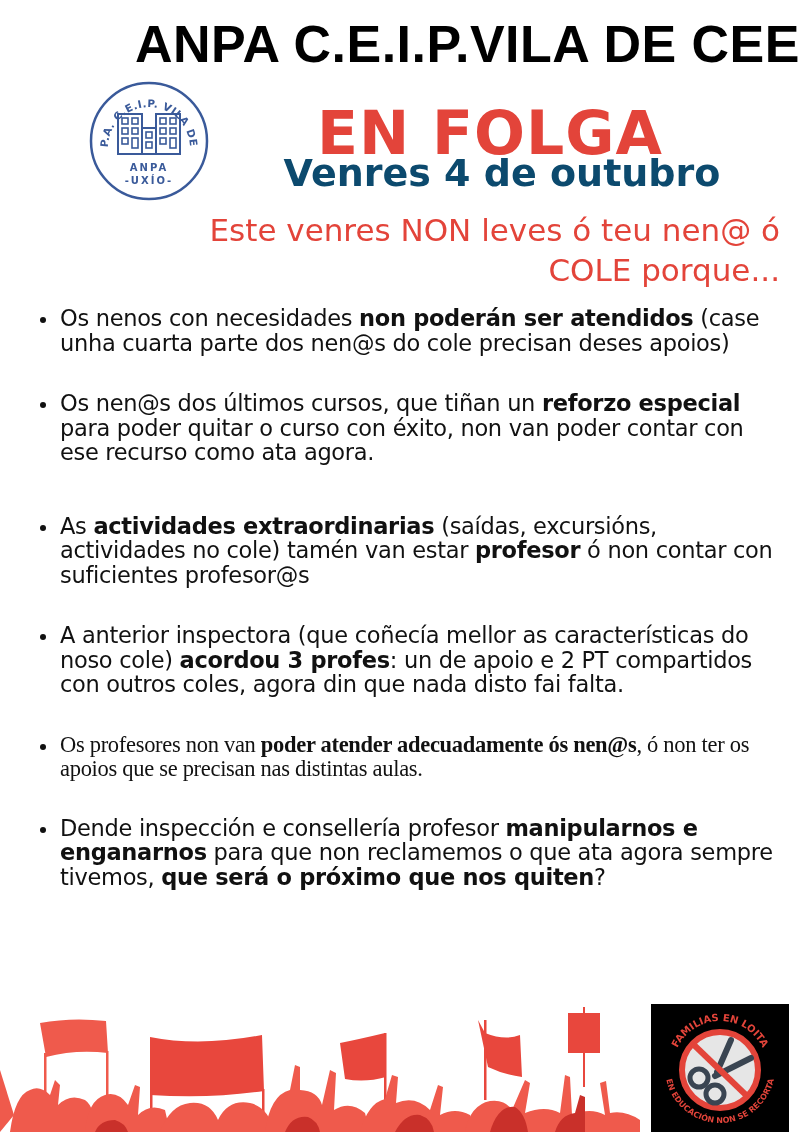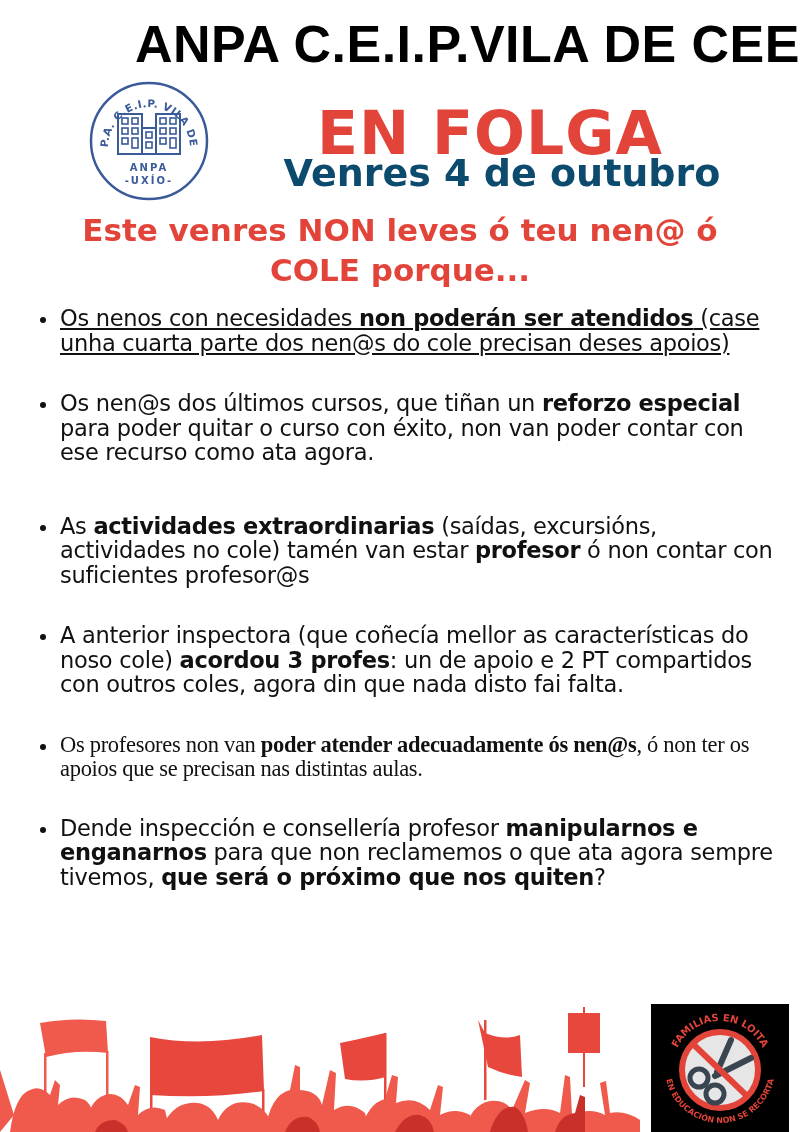--- a/index.html
+++ b/index.html
@@ -20,39 +20,39 @@
       position: absolute; left: 240px; top: 80px; width: 500px; text-align: center;
       font-family: "DejaVu Sans", sans-serif; font-weight: bold;
       font-size: 60px; color: #e3443a; line-height: 72px; letter-spacing: 1px; margin-top: 17px;
     }
     .date {
       position: absolute; left: 252px; top: 148px; width: 500px; text-align: center;
       font-family: "DejaVu Sans", sans-serif; font-weight: bold;
       font-size: 38px; color: #0c4a6e; line-height: 50px;
     }
     .headline {
-      position: absolute; left: 20px; top: 210px; width: 760px; text-align: center;
-      font-family: "DejaVu Sans", sans-serif; font-weight: bold;
+      position: absolute; left: 20px; top: 210px; width: 760px; text-align: right;
+      font-family: "DejaVu Sans", sans-serif; font-weight: normal;
       font-size: 31px; color: #e3443a; line-height: 40px;
     }
     .reasons {
       position: absolute; left: 34px; top: 306px; width: 740px;
       margin: 0; padding: 0; list-style: none;
     }
     .reason {
       position: relative; padding-left: 26px;
       font-family: "DejaVu Sans", sans-serif; font-size: 22.5px;
       line-height: 24.5px; color: #111; letter-spacing: -0.3px;
     }
     .reason::before {
       content: ""; position: absolute; left: 6px; top: 11px;
       width: 6px; height: 6px; border-radius: 50%; background: #111;
     }
     .reason b { font-weight: bold; }
-    .r1 { margin-bottom: 36px; text-decoration: underline; }
+    .r1 { margin-bottom: 36px; }
     .r2 { margin-bottom: 49px; }
     .r3 { margin-bottom: 36px; }
     .r4 { margin-bottom: 36px; }
     .r5 { margin-bottom: 34px; font-family: Liberation Serif, serif; }
     .crowd {
       position: absolute; left: 0; top: 995px; width: 640px; height: 137px;
     }
     .badge {
       position: absolute; left: 651px; top: 1004px; width: 138px; height: 128px;
       background: #000;

